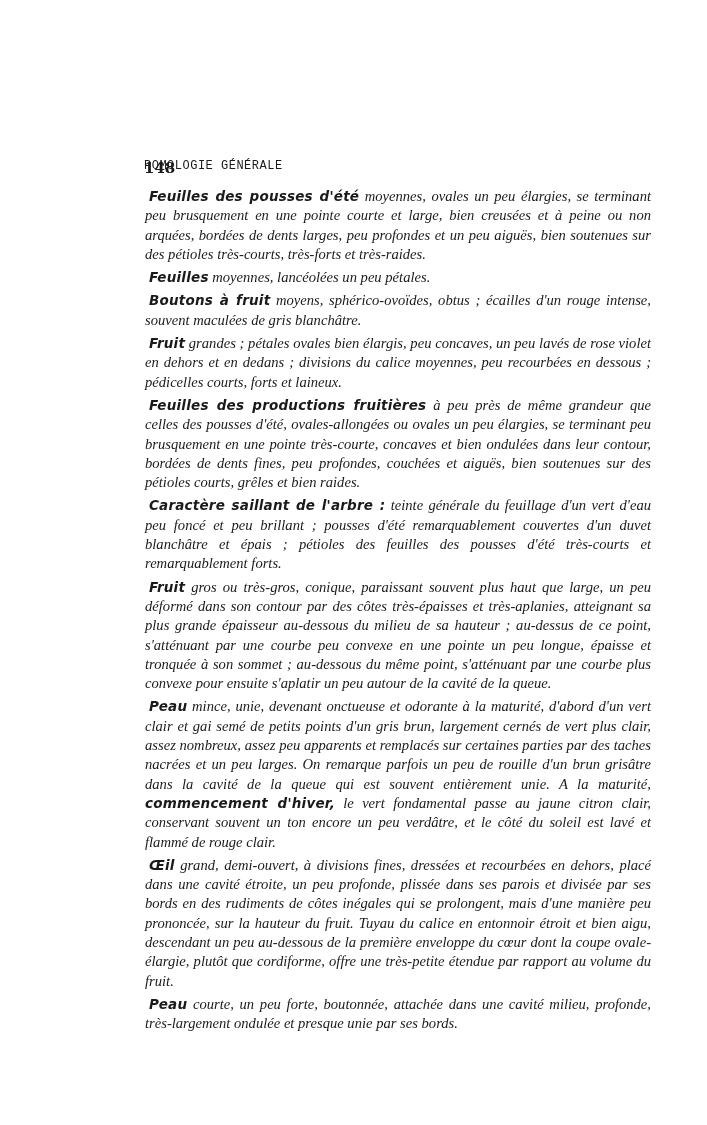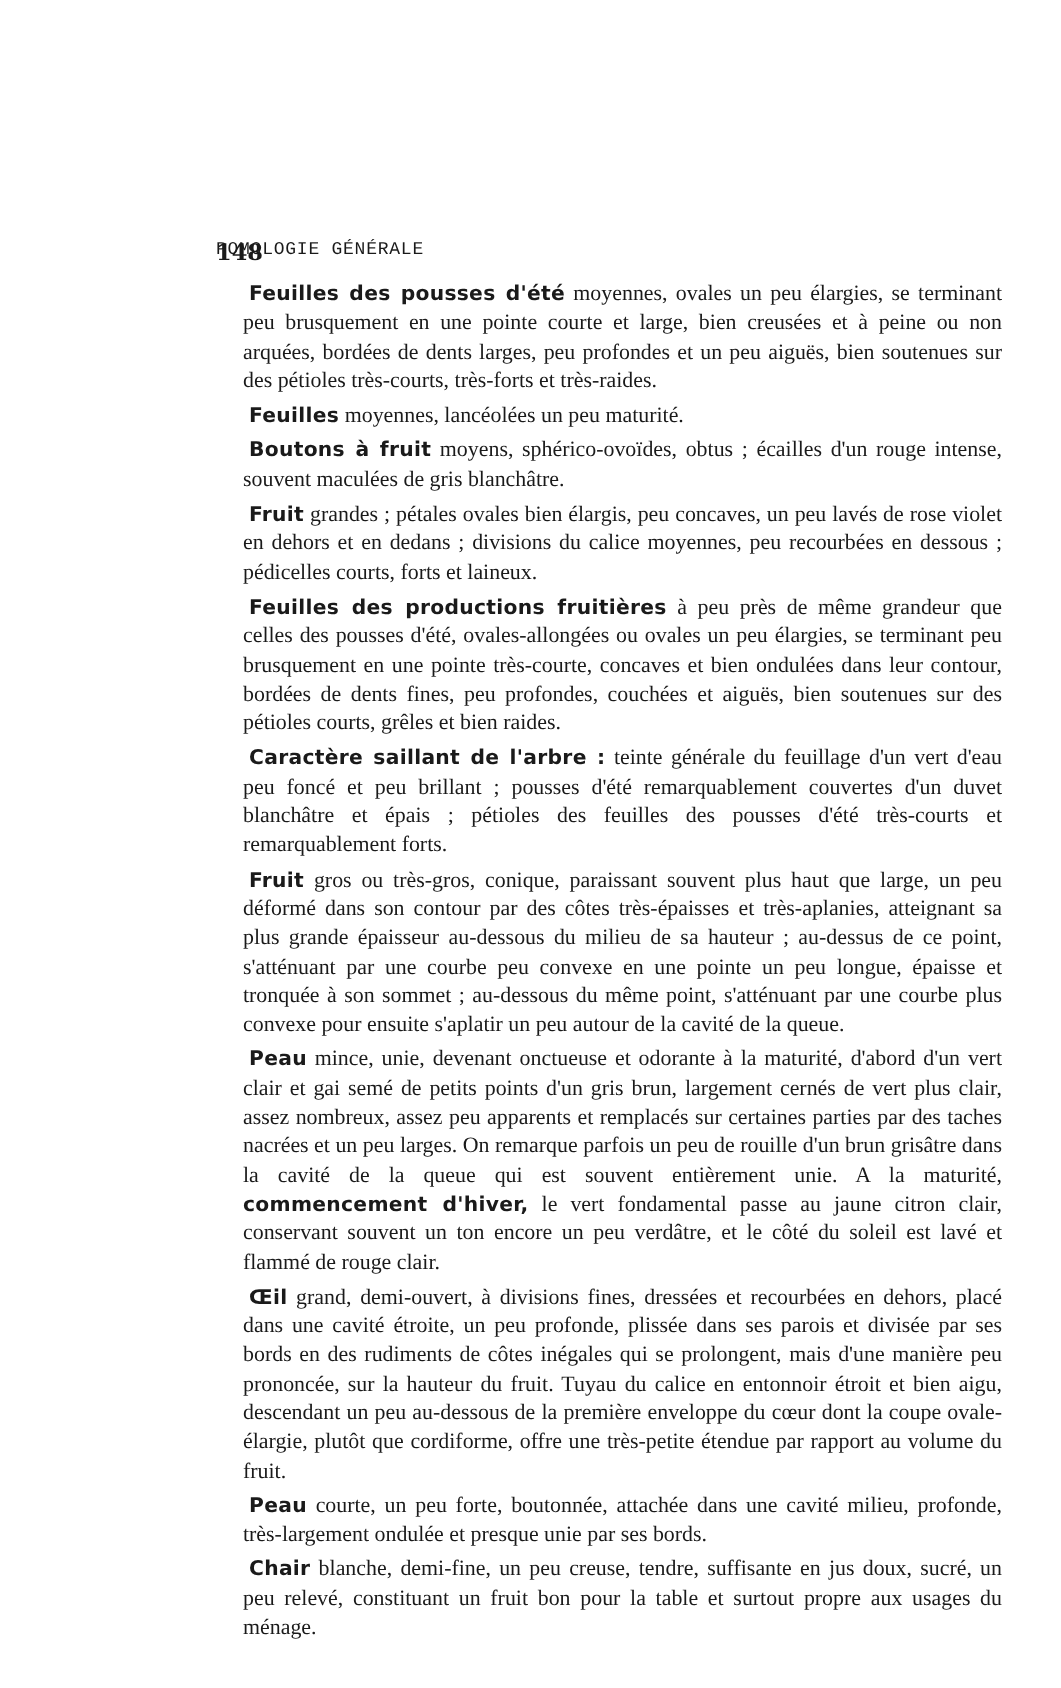--- a/index.html
+++ b/index.html
@@ -12,43 +12,42 @@
     position: absolute; top: 159px; left: 144px; width: 508px; height: 20px;
   }
   .page-number {
     position: absolute; left: 0; top: 0; font-size: 15px; font-weight: bold;
   }
   .running-title {
     position: absolute; left: 0; right: 0; top: 0; text-align: left;
     font-size: 12px; letter-spacing: 0.5px; font-family: Liberation Mono, monospace;
   }
   .body-text {
-    position: absolute; top: 187px; left: 162px; width: 506px;
+    position: absolute; top: 187px; left: 145px; width: 506px;
     font-family: "Liberation Serif", "DejaVu Serif", serif;
-    font-size: 14.6px; line-height: 19.3px; text-align: justify;
+    font-size: 14.6px; line-height: 19.3px; text-align: justify; font-style: italic;
   }
   .para { margin: 0 0 4px 0; text-indent: 4px; }
   .term {
     font-family: "DejaVu Sans", "Liberation Sans", sans-serif;
     font-weight: bold; font-size: 13.5px; letter-spacing: 0.2px;
   }
 </style>
 </head>
 <body>
 
 <div class="page-header">
   <span class="page-number">148</span>
   <div class="running-title">POMOLOGIE GÉNÉRALE</div>
 </div>
 
 <div class="body-text">
   <p class="para"><span class="term">Feuilles des pousses d'été</span><span> moyennes, ovales un peu élargies, se terminant peu brusquement en une pointe courte et large, bien creusées et à peine ou non arquées, bordées de dents larges, peu profondes et un peu aiguës, bien soutenues sur des pétioles très-courts, très-forts et très-raides.</span></p>
-  <p class="para"><span class="term">Feuilles</span><span> moyennes, lancéolées un peu maturité.</span></p>
+  <p class="para"><span class="term">Feuilles</span><span> moyennes, lancéolées un peu pétales.</span></p>
   <p class="para"><span class="term">Boutons à fruit</span><span> moyens, sphérico-ovoïdes, obtus ; écailles d'un rouge intense, souvent maculées de gris blanchâtre.</span></p>
   <p class="para"><span class="term">Fruit</span><span> grandes ; pétales ovales bien élargis, peu concaves, un peu lavés de rose violet en dehors et en dedans ; divisions du calice moyennes, peu recourbées en dessous ; pédicelles courts, forts et laineux.</span></p>
   <p class="para"><span class="term">Feuilles des productions fruitières</span><span> à peu près de même grandeur que celles des pousses d'été, ovales-allongées ou ovales un peu élargies, se terminant peu brusquement en une pointe très-courte, concaves et bien ondulées dans leur contour, bordées de dents fines, peu profondes, couchées et aiguës, bien soutenues sur des pétioles courts, grêles et bien raides.</span></p>
   <p class="para"><span class="term">Caractère saillant de l'arbre :</span><span> teinte générale du feuillage d'un vert d'eau peu foncé et peu brillant ; pousses d'été remarquablement couvertes d'un duvet blanchâtre et épais ; pétioles des feuilles des pousses d'été très-courts et remarquablement forts.</span></p>
   <p class="para"><span class="term">Fruit</span><span> gros ou très-gros, conique, paraissant souvent plus haut que large, un peu déformé dans son contour par des côtes très-épaisses et très-aplanies, atteignant sa plus grande épaisseur au-dessous du milieu de sa hauteur ; au-dessus de ce point, s'atténuant par une courbe peu convexe en une pointe un peu longue, épaisse et tronquée à son sommet ; au-dessous du même point, s'atténuant par une courbe plus convexe pour ensuite s'aplatir un peu autour de la cavité de la queue.</span></p>
   <p class="para"><span class="term">Peau</span><span> mince, unie, devenant onctueuse et odorante à la maturité, d'abord d'un vert clair et gai semé de petits points d'un gris brun, largement cernés de vert plus clair, assez nombreux, assez peu apparents et remplacés sur certaines parties par des taches nacrées et un peu larges. On remarque parfois un peu de rouille d'un brun grisâtre dans la cavité de la queue qui est souvent entièrement unie. A la maturité, </span><span class="term">commencement d'hiver,</span><span> le vert fondamental passe au jaune citron clair, conservant souvent un ton encore un peu verdâtre, et le côté du soleil est lavé et flammé de rouge clair.</span></p>
   <p class="para"><span class="term">Œil</span><span> grand, demi-ouvert, à divisions fines, dressées et recourbées en dehors, placé dans une cavité étroite, un peu profonde, plissée dans ses parois et divisée par ses bords en des rudiments de côtes inégales qui se prolongent, mais d'une manière peu prononcée, sur la hauteur du fruit. Tuyau du calice en entonnoir étroit et bien aigu, descendant un peu au-dessous de la première enveloppe du cœur dont la coupe ovale-élargie, plutôt que cordiforme, offre une très-petite étendue par rapport au volume du fruit.</span></p>
   <p class="para"><span class="term">Peau</span><span> courte, un peu forte, boutonnée, attachée dans une cavité milieu, profonde, très-largement ondulée et presque unie par ses bords.</span></p>
-  <p class="para"><span class="term">Chair</span><span> blanche, demi-fine, un peu creuse, tendre, suffisante en jus doux, sucré, un peu relevé, constituant un fruit bon pour la table et surtout propre aux usages du ménage.</span></p>
 </div>
 
 </body></html>

